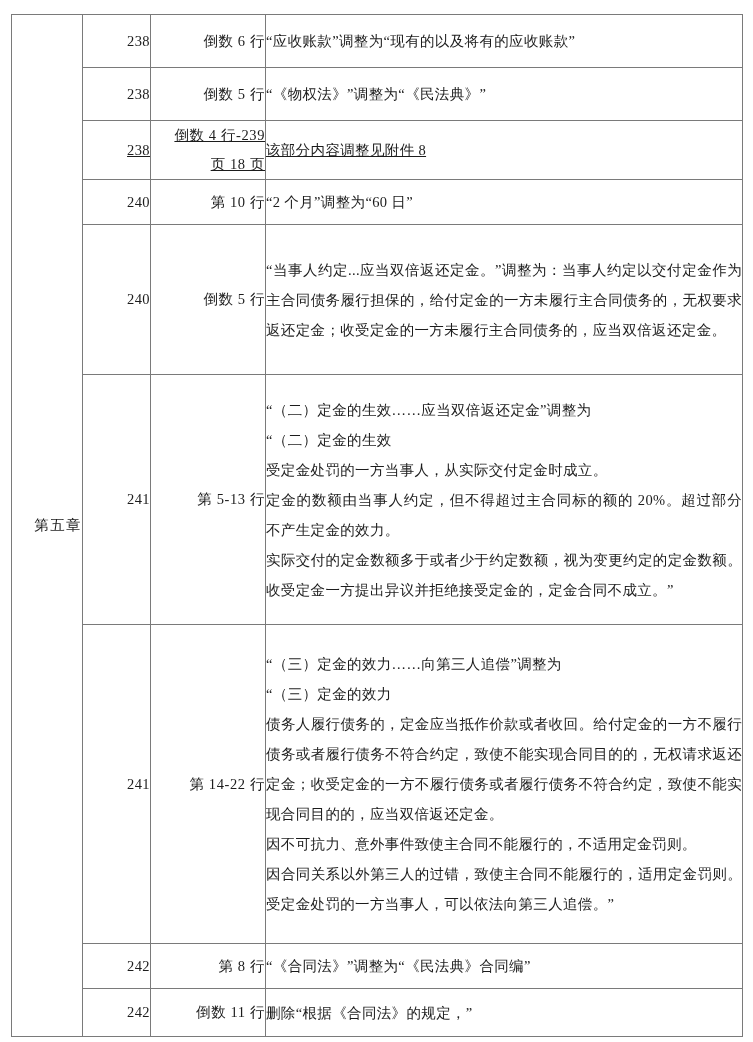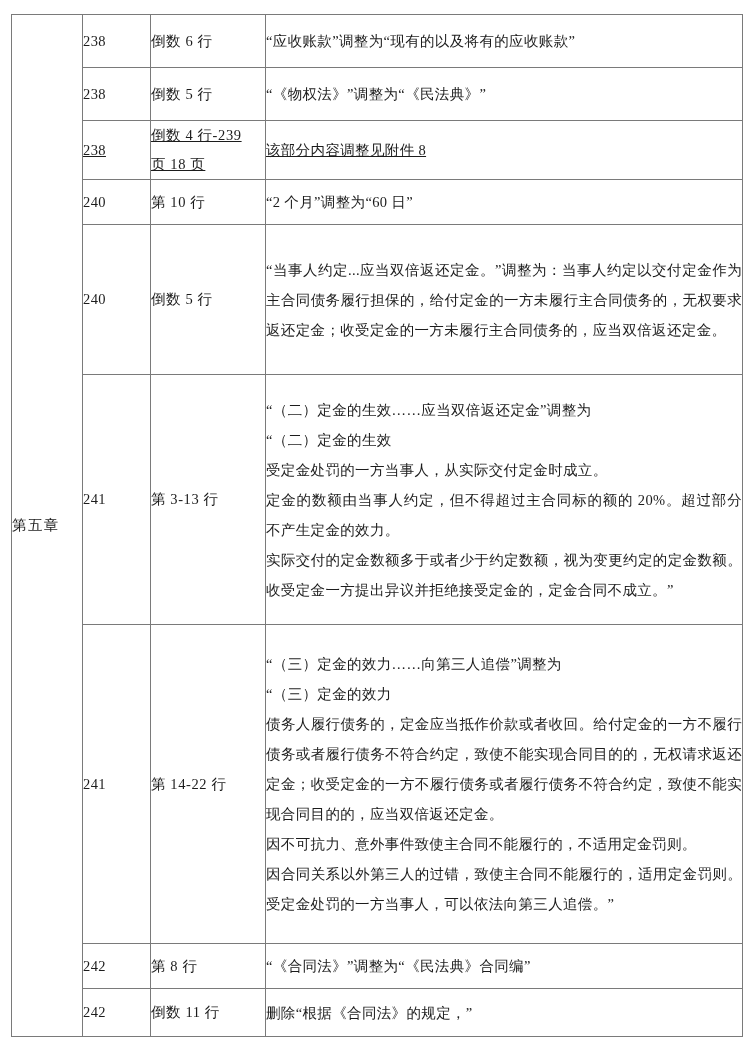--- a/index.html
+++ b/index.html
@@ -42,21 +42,21 @@
   
   col.c-chapter { width: 71px; }
   col.c-page    { width: 68px; }
   col.c-line    { width: 115px; }
   col.c-content { width: 477px; }
 
   
   .cell-chapter,
   .cell-page,
   .cell-line {
-    text-align: left;
+    text-align: right;
     font-size: 14.5px;
     line-height: 1.85;
     letter-spacing: 0.6px;
     padding: 4px 3px;
   }
   .cell-chapter { letter-spacing: 1.4px; }
   .cell-page    { letter-spacing: 0.4px; }
 
   .cell-content {
     text-align: left;
@@ -148,21 +148,21 @@
       <tr class="r-5">
         <td class="cell-page">240</td>
         <td class="cell-line">倒数 5 行</td>
         <td class="cell-content">
           <p class="para">“当事人约定...应当双倍返还定金。”调整为：当事人约定以交付定金作为主合同债务履行担保的，给付定金的一方未履行主合同债务的，无权要求返还定金；收受定金的一方未履行主合同债务的，应当双倍返还定金。</p>
         </td>
       </tr>
 
       <tr class="r-6">
         <td class="cell-page">241</td>
-        <td class="cell-line">第 3-13 行</td>
+        <td class="cell-line">第 5-13 行</td>
         <td class="cell-content">
           <p class="para">“（二）定金的生效……应当双倍返还定金”调整为</p>
           <p class="para">“（二）定金的生效</p>
           <p class="para">受定金处罚的一方当事人，从实际交付定金时成立。</p>
           <p class="para">定金的数额由当事人约定，但不得超过主合同标的额的 20%。超过部分不产生定金的效力。</p>
           <p class="para">实际交付的定金数额多于或者少于约定数额，视为变更约定的定金数额。收受定金一方提出异议并拒绝接受定金的，定金合同不成立。”</p>
         </td>
       </tr>
 
       <tr class="r-7">

